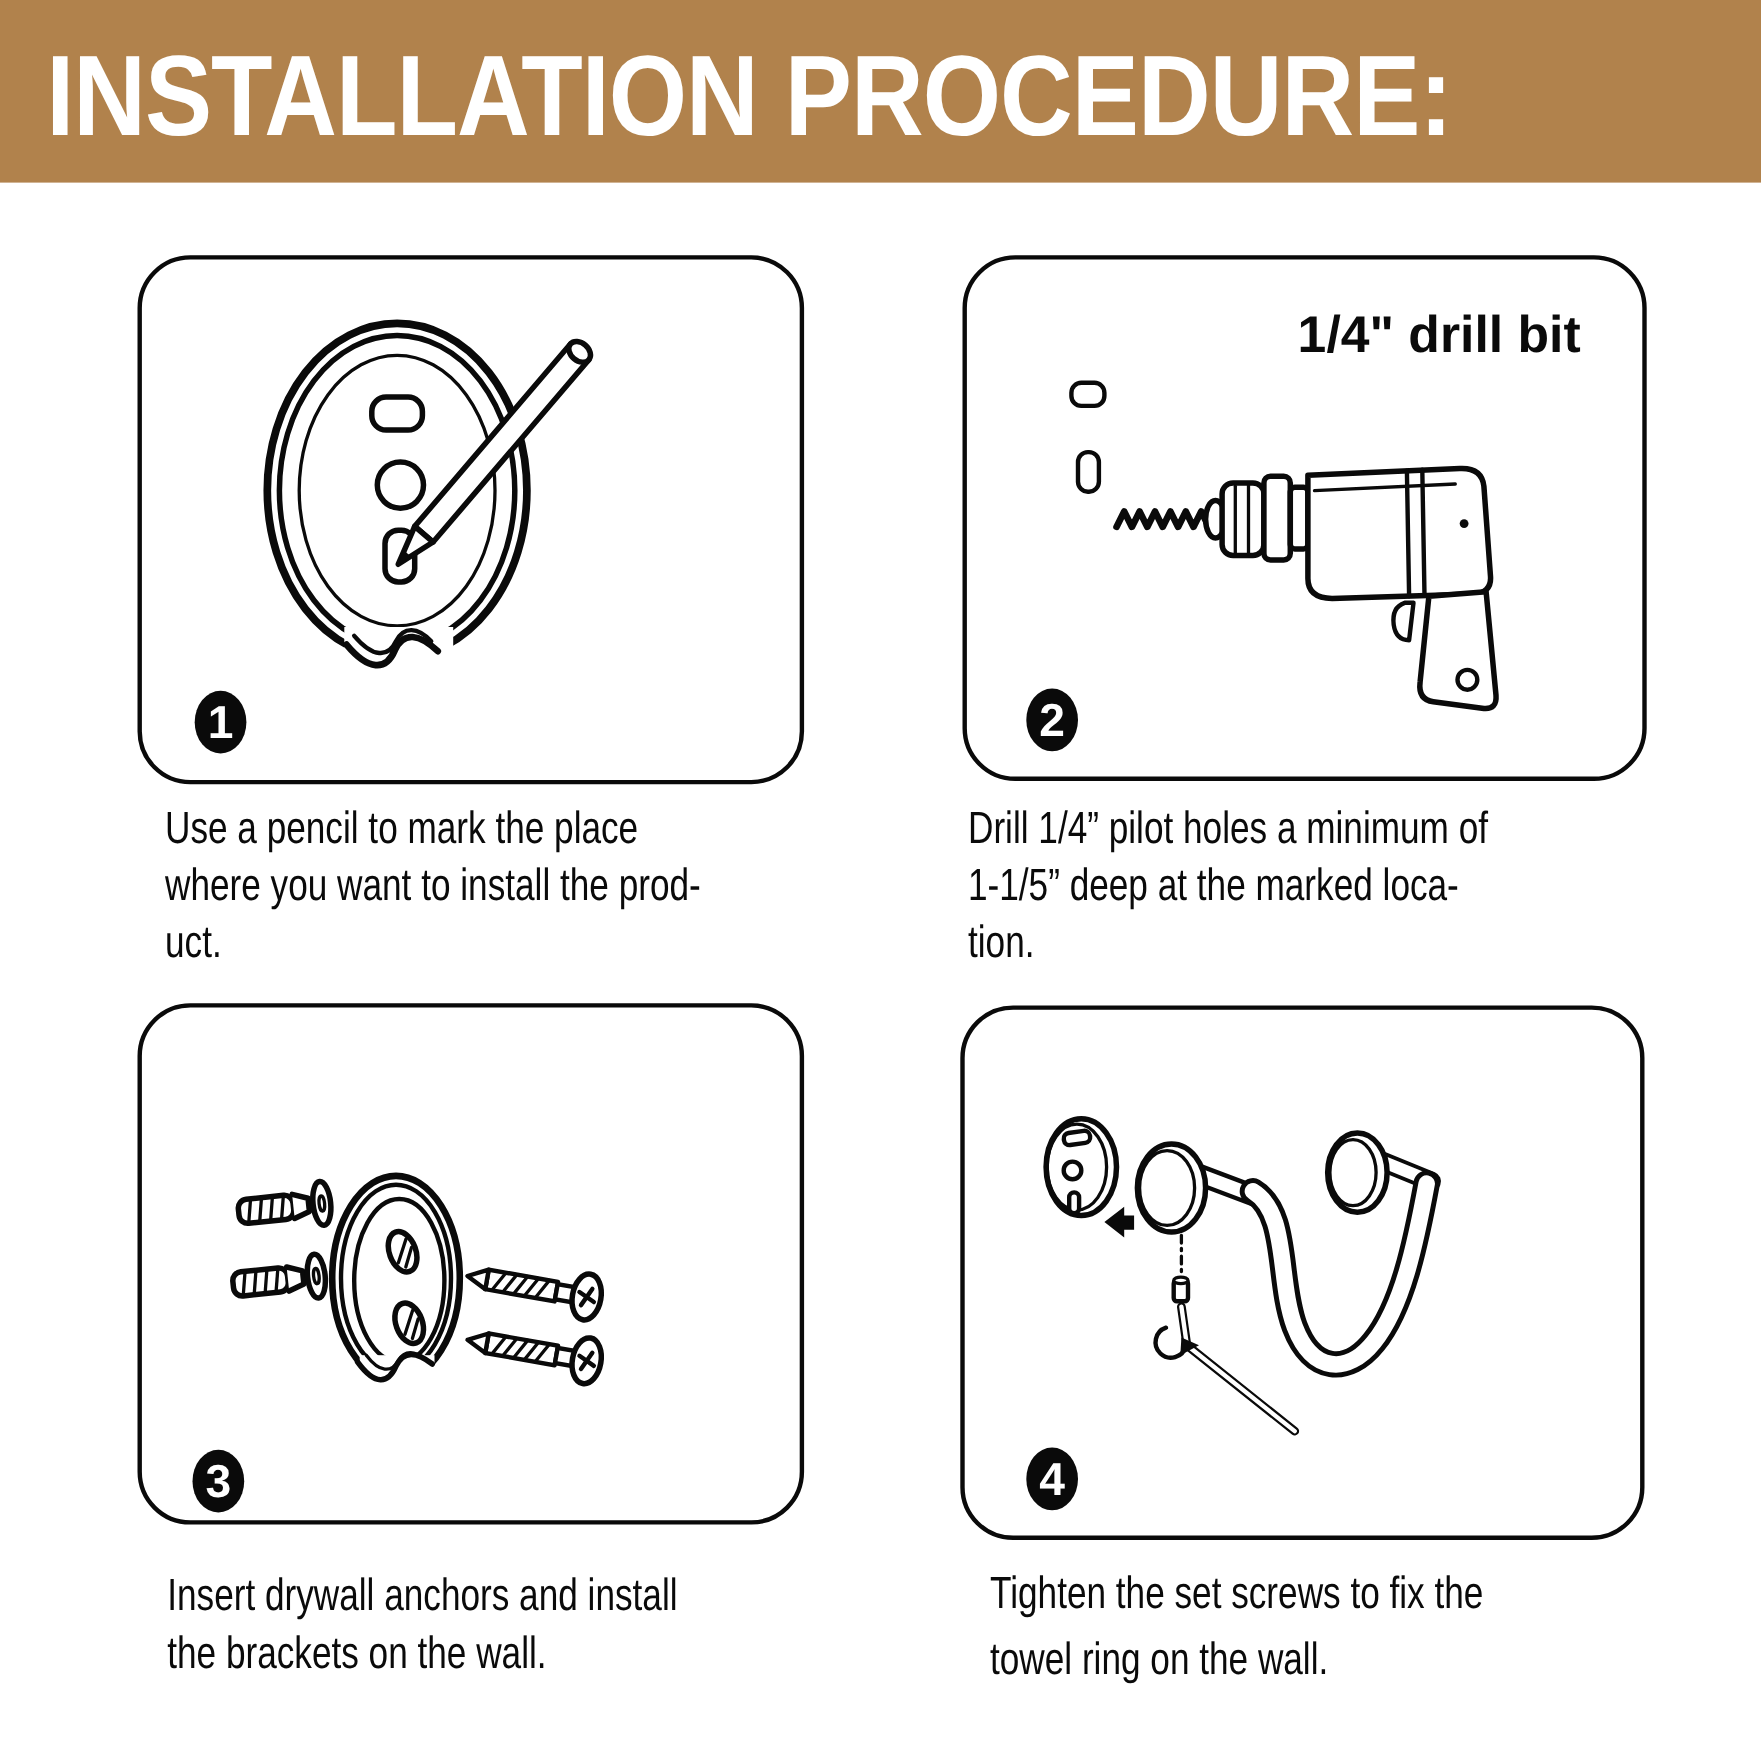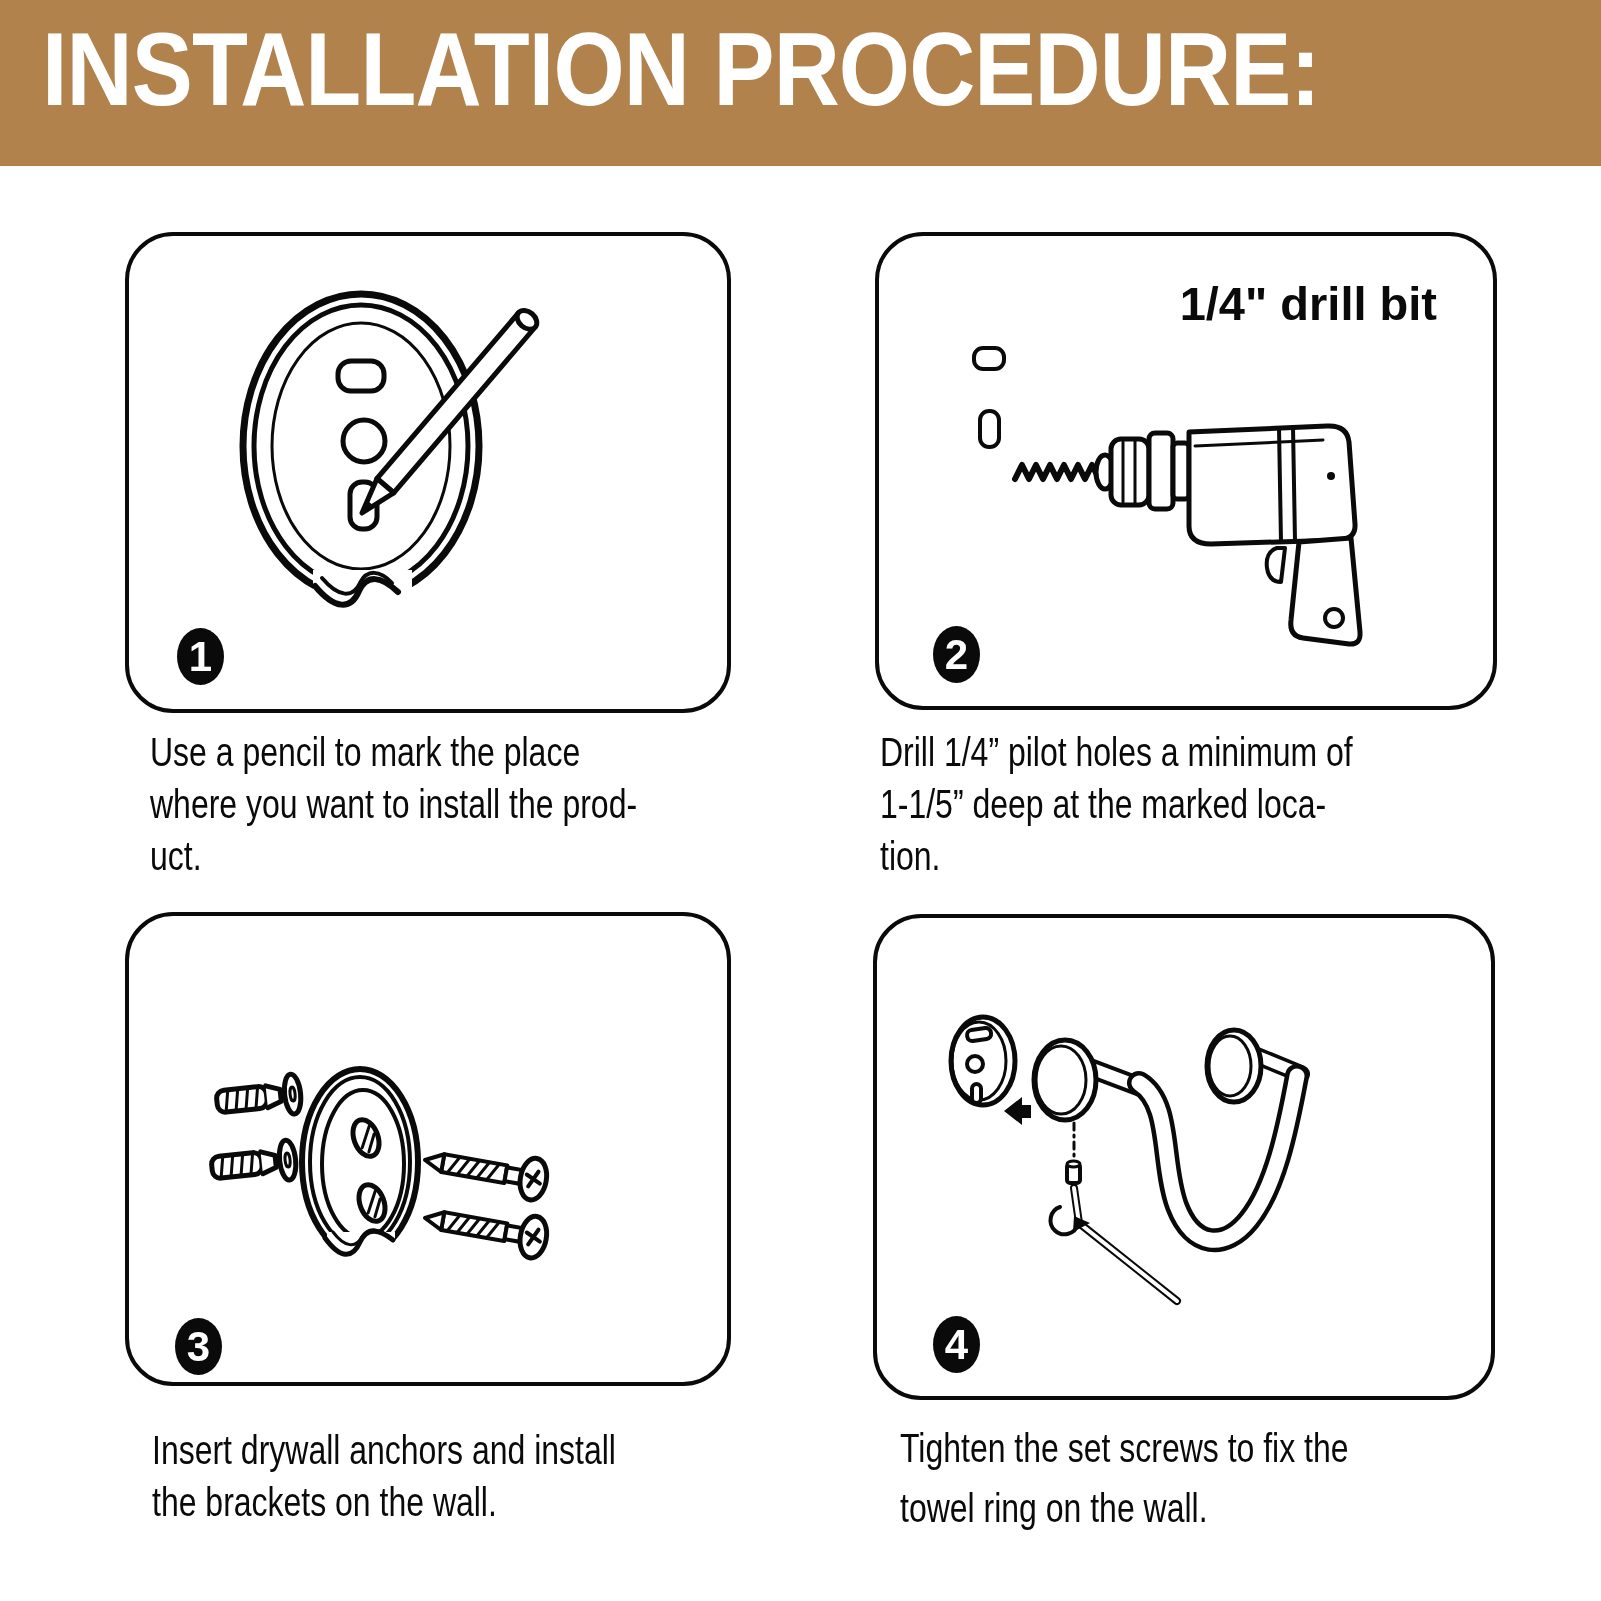--- a/index.html
+++ b/index.html
@@ -1,19 +1,19 @@
 <!DOCTYPE html>
 <html><head>
 <meta charset="utf-8">
 <style>
   html,body{margin:0;padding:0;background:#ffffff;}
   .page{position:relative;width:1601px;height:1601px;background:#ffffff;overflow:hidden;
         font-family:"Liberation Sans","DejaVu Sans",sans-serif;color:#0a0a0a;}
   .header{position:absolute;left:0;top:0;width:1601px;height:166px;background:#b1824c;
-          display:flex;}
+          display:flex;align-items:center;}
   .header h1{margin:0 0 0 42px;padding-top:10px;font-size:104px;font-weight:bold;color:#ffffff;
              letter-spacing:-1px;transform:scaleX(0.88);transform-origin:left center;white-space:nowrap;}
   .panel{position:absolute;border:4px solid #0a0a0a;border-radius:48px;background:#ffffff;}
   .p1{left:125px;top:232px;width:598px;height:473px;}
   .p2{left:875px;top:232px;width:614px;height:470px;}
   .p3{left:125px;top:912px;width:598px;height:466px;}
   .p4{left:873px;top:914px;width:614px;height:478px;}
   .panel svg{position:absolute;left:0;top:0;width:100%;height:100%;}
   .badge{position:absolute;width:47px;height:57px;border-radius:50%;background:#0a0a0a;
          display:flex;align-items:center;justify-content:center;color:#ffffff;

